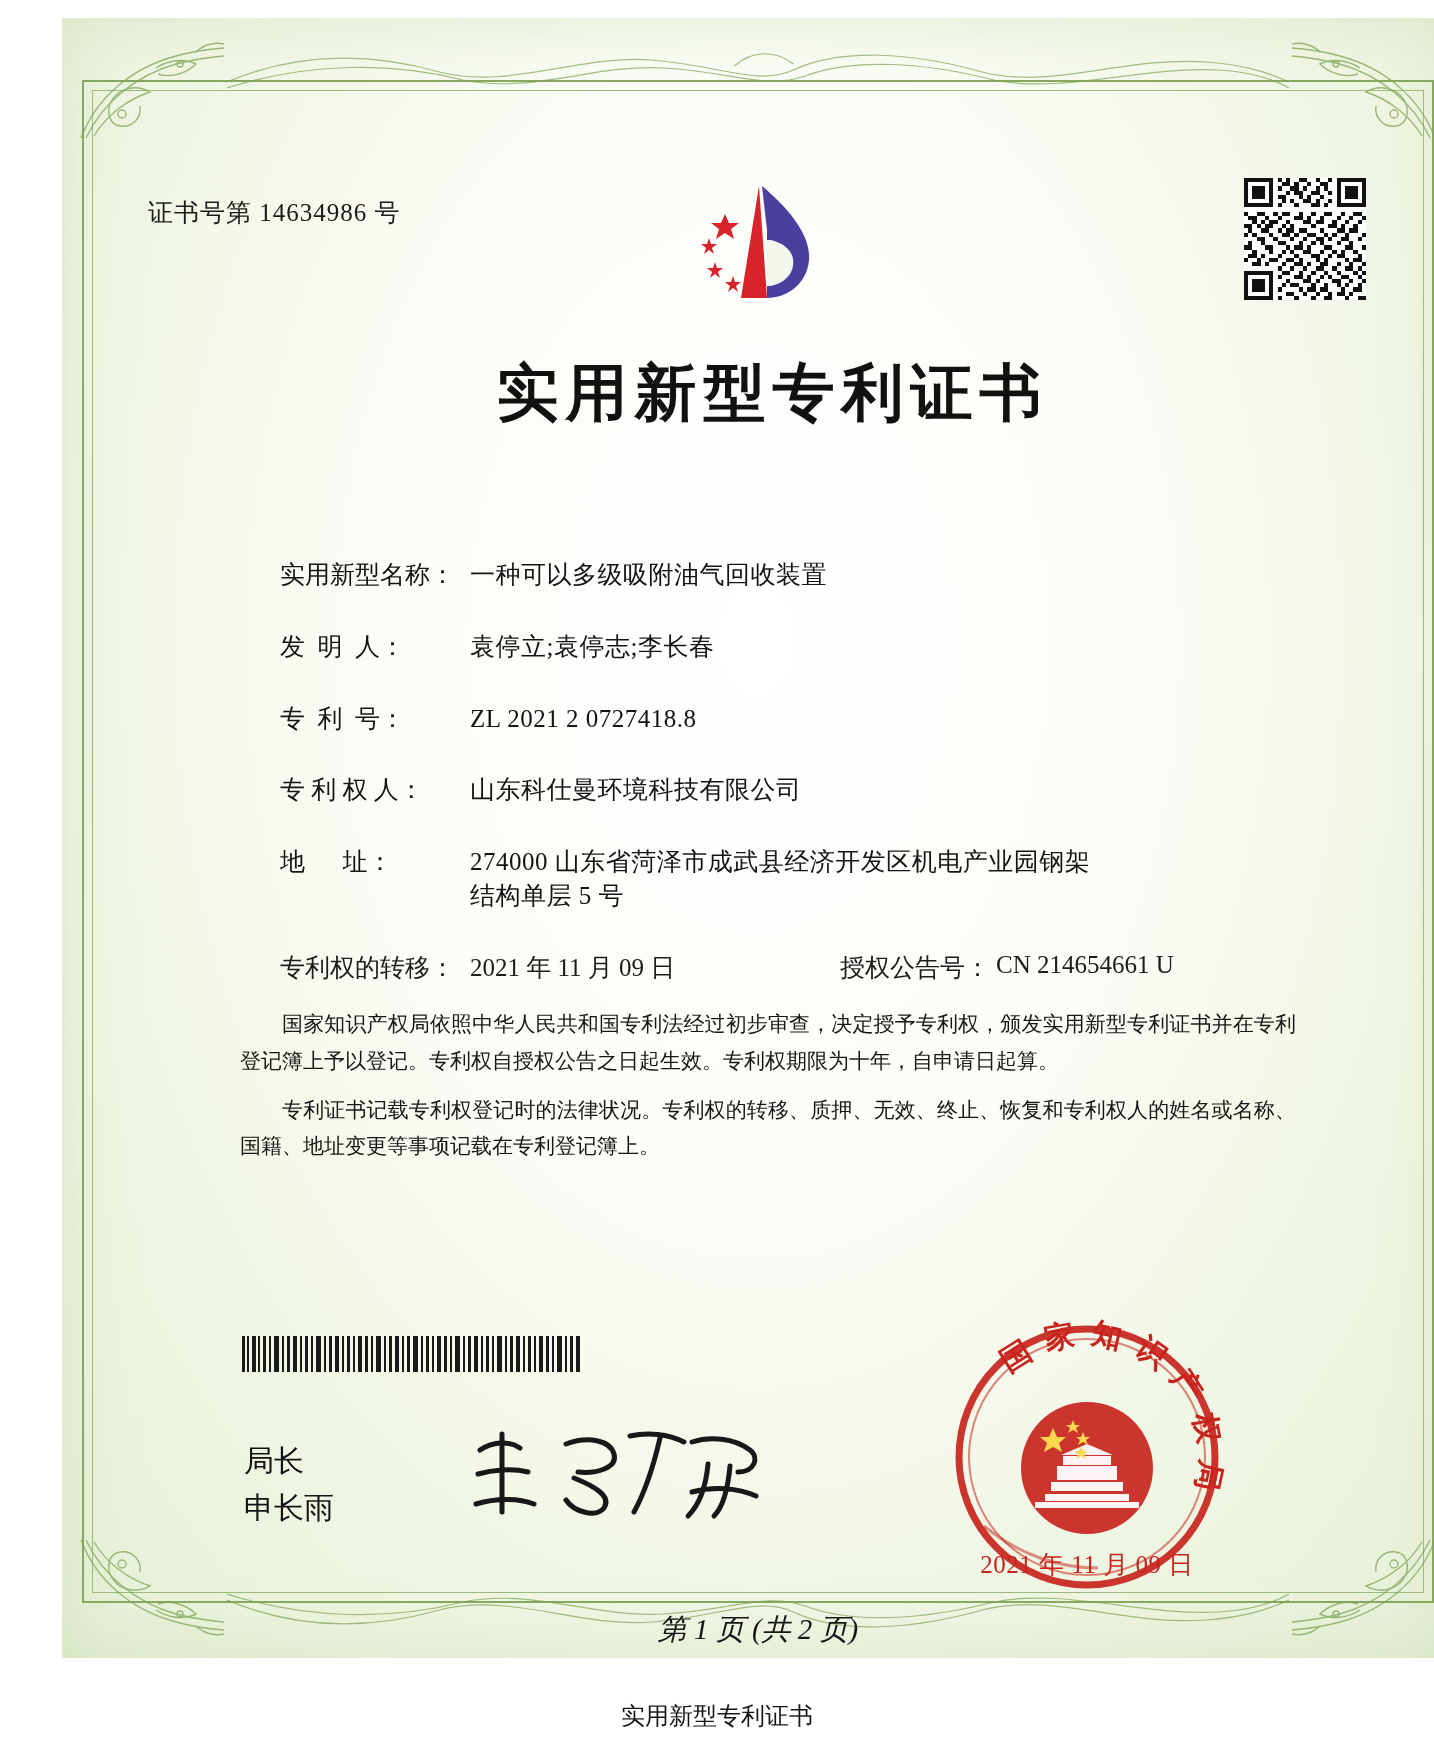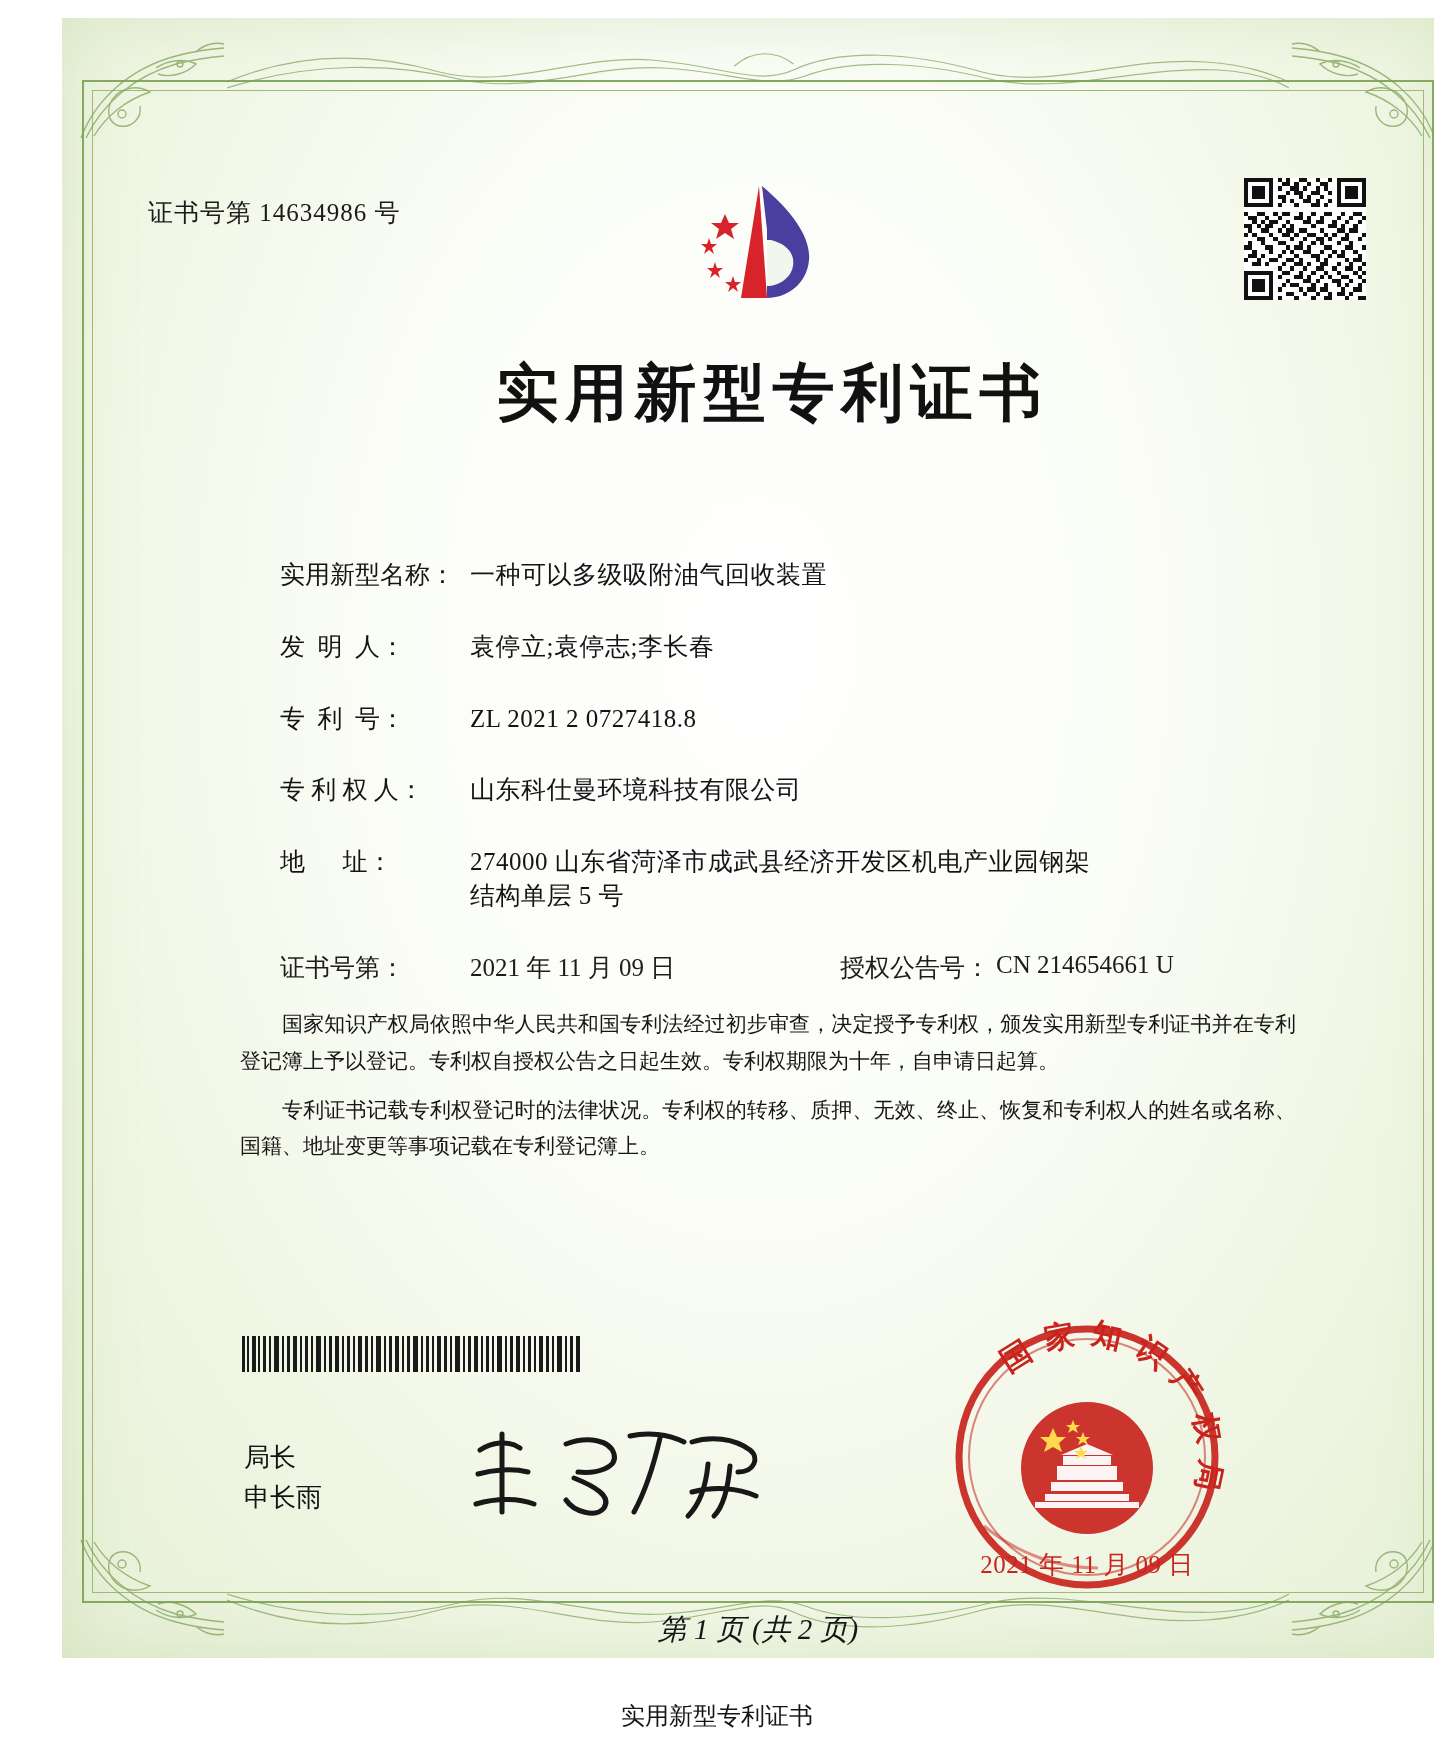--- a/index.html
+++ b/index.html
@@ -180,21 +180,21 @@
     width: 340px;
     height: 36px;
   }
   .barcode svg { width: 100%; height: 100%; display: block; }
 
   
   .sig-block {
     position: absolute;
     left: 182px;
     top: 1420px;
-    font-size: 26px;
+    font-size: 30px;
     line-height: 1.55;
     color: #131313;
   }
   .sig-script {
     position: absolute;
     left: 400px;
     top: 1398px;
     width: 310px;
     height: 110px;
   }
@@ -570,21 +570,21 @@
     <div class="field-row">
       <div class="field-label">地      址：</div>
       <div class="field-value">
         <span>274000  山东省菏泽市成武县经济开发区机电产业园钢架</span>
         <span class="v2">结构单层 5 号</span>
       </div>
     </div>
 
     <div class="dual-row">
       <div class="col-a">
-        <span class="lbl">证书号第：</span>
+        <span class="lbl">专利权的转移：</span>
         <span>2021 年 11 月 09 日</span>
       </div>
       <div class="col-b">
         <span class="lbl-b">授权公告号：</span>
         <span>CN 214654661 U</span>
       </div>
     </div>
   </div>
 
   <div class="paragraphs">

